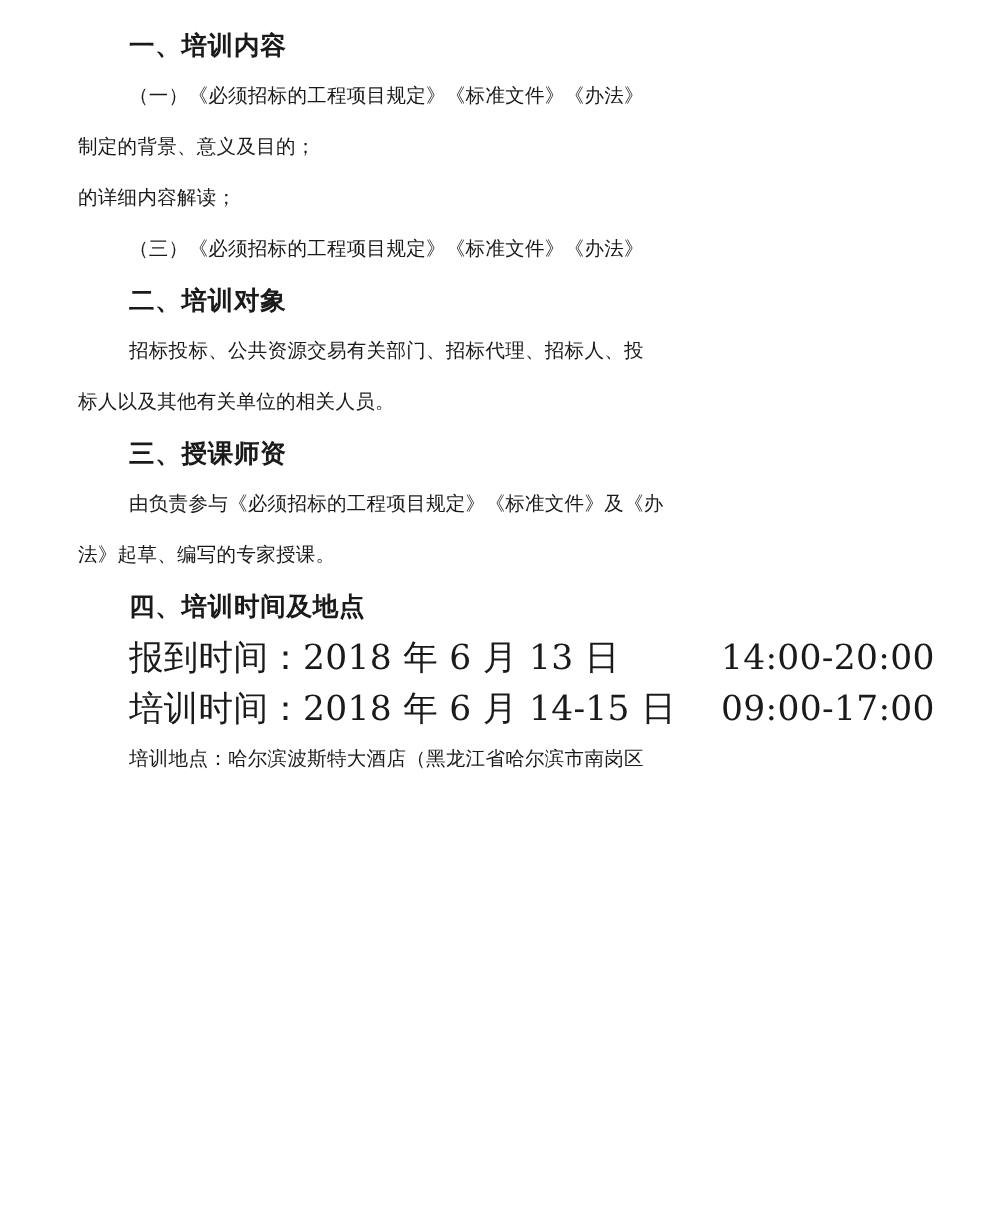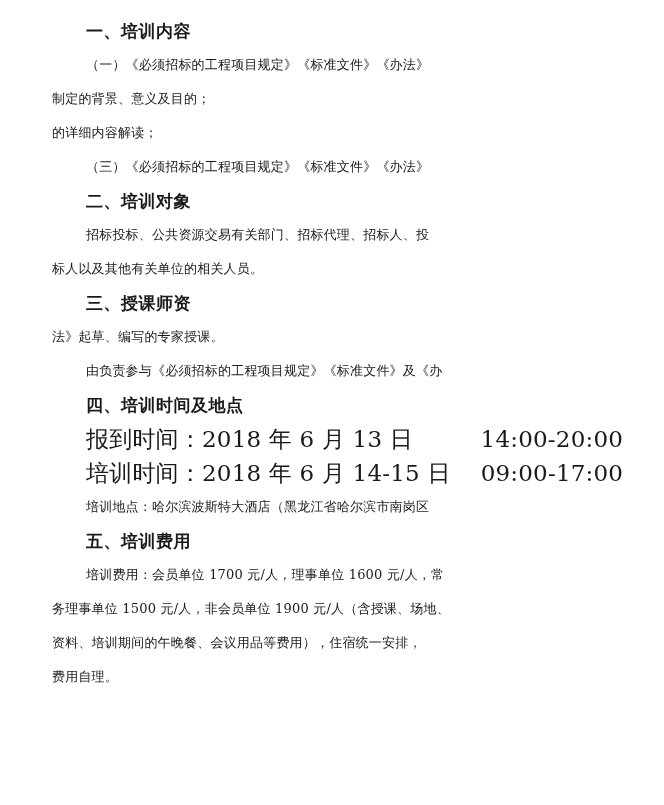--- a/index.html
+++ b/index.html
@@ -69,32 +69,25 @@
   </div>
 
   <div class="blk">
     <p class="section-heading">二、培训对象</p>
     <p class="para">招标投标、公共资源交易有关部门、招标代理、招标人、投</p>
     <p class="para cont">标人以及其他有关单位的相关人员。</p>
   </div>
 
   <div class="blk">
     <p class="section-heading">三、授课师资</p>
+    <p class="para">由负责参与《必须招标的工程项目规定》《标准文件》及《办</p>
     <p class="para cont">法》起草、编写的专家授课。</p>
-    <p class="para">由负责参与《必须招标的工程项目规定》《标准文件》及《办</p>
   </div>
 
   <div class="blk">
     <p class="section-heading">四、培训时间及地点</p>
     <p class="info-line">报到时间：2018 年 6 月 13 日         14:00-20:00</p>
     <p class="info-line">培训时间：2018 年 6 月 14-15 日    09:00-17:00</p>
     <p class="para">培训地点：哈尔滨波斯特大酒店（黑龙江省哈尔滨市南岗区</p>
   </div>
 
-  <div class="blk">
-    <p class="section-heading">五、培训费用</p>
-    <p class="para">培训费用：会员单位 1700 元/人，理事单位 1600 元/人，常</p>
-    <p class="para cont">务理事单位 1500 元/人，非会员单位 1900 元/人（含授课、场地、</p>
-    <p class="para cont">资料、培训期间的午晚餐、会议用品等费用），住宿统一安排，</p>
-    <p class="para cont">费用自理。</p>
-  </div>
 
 </div>
 
 </body></html>

